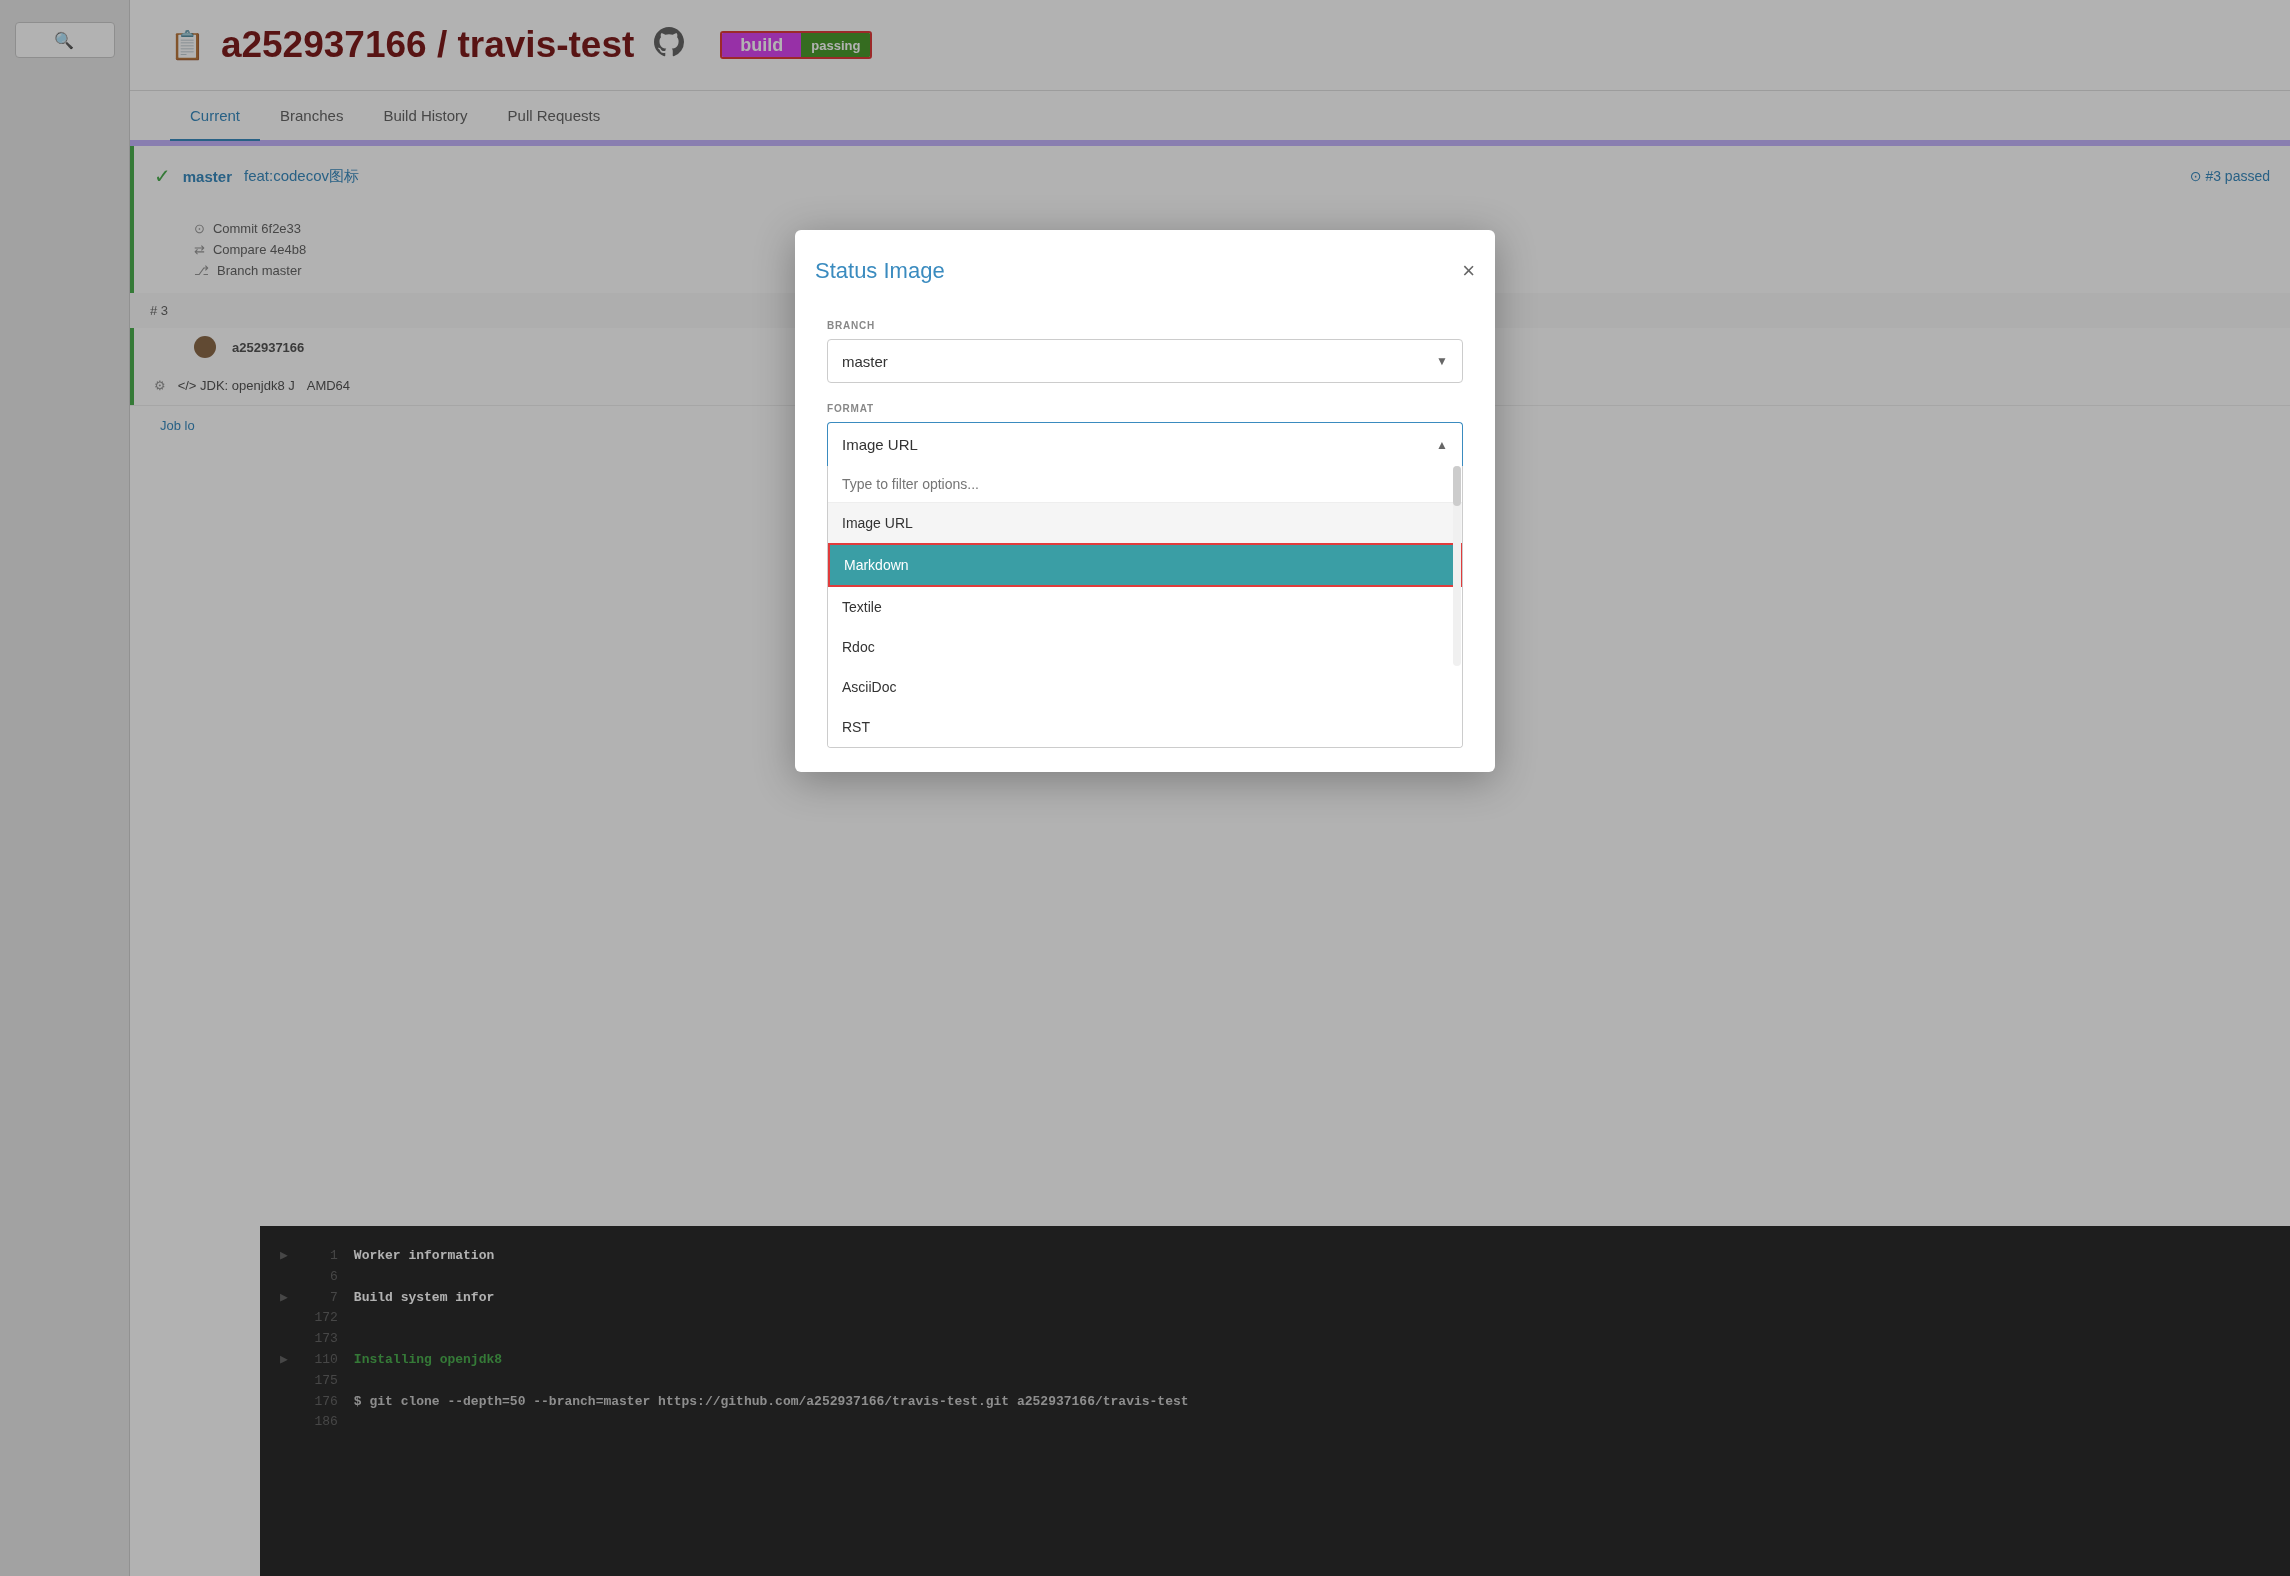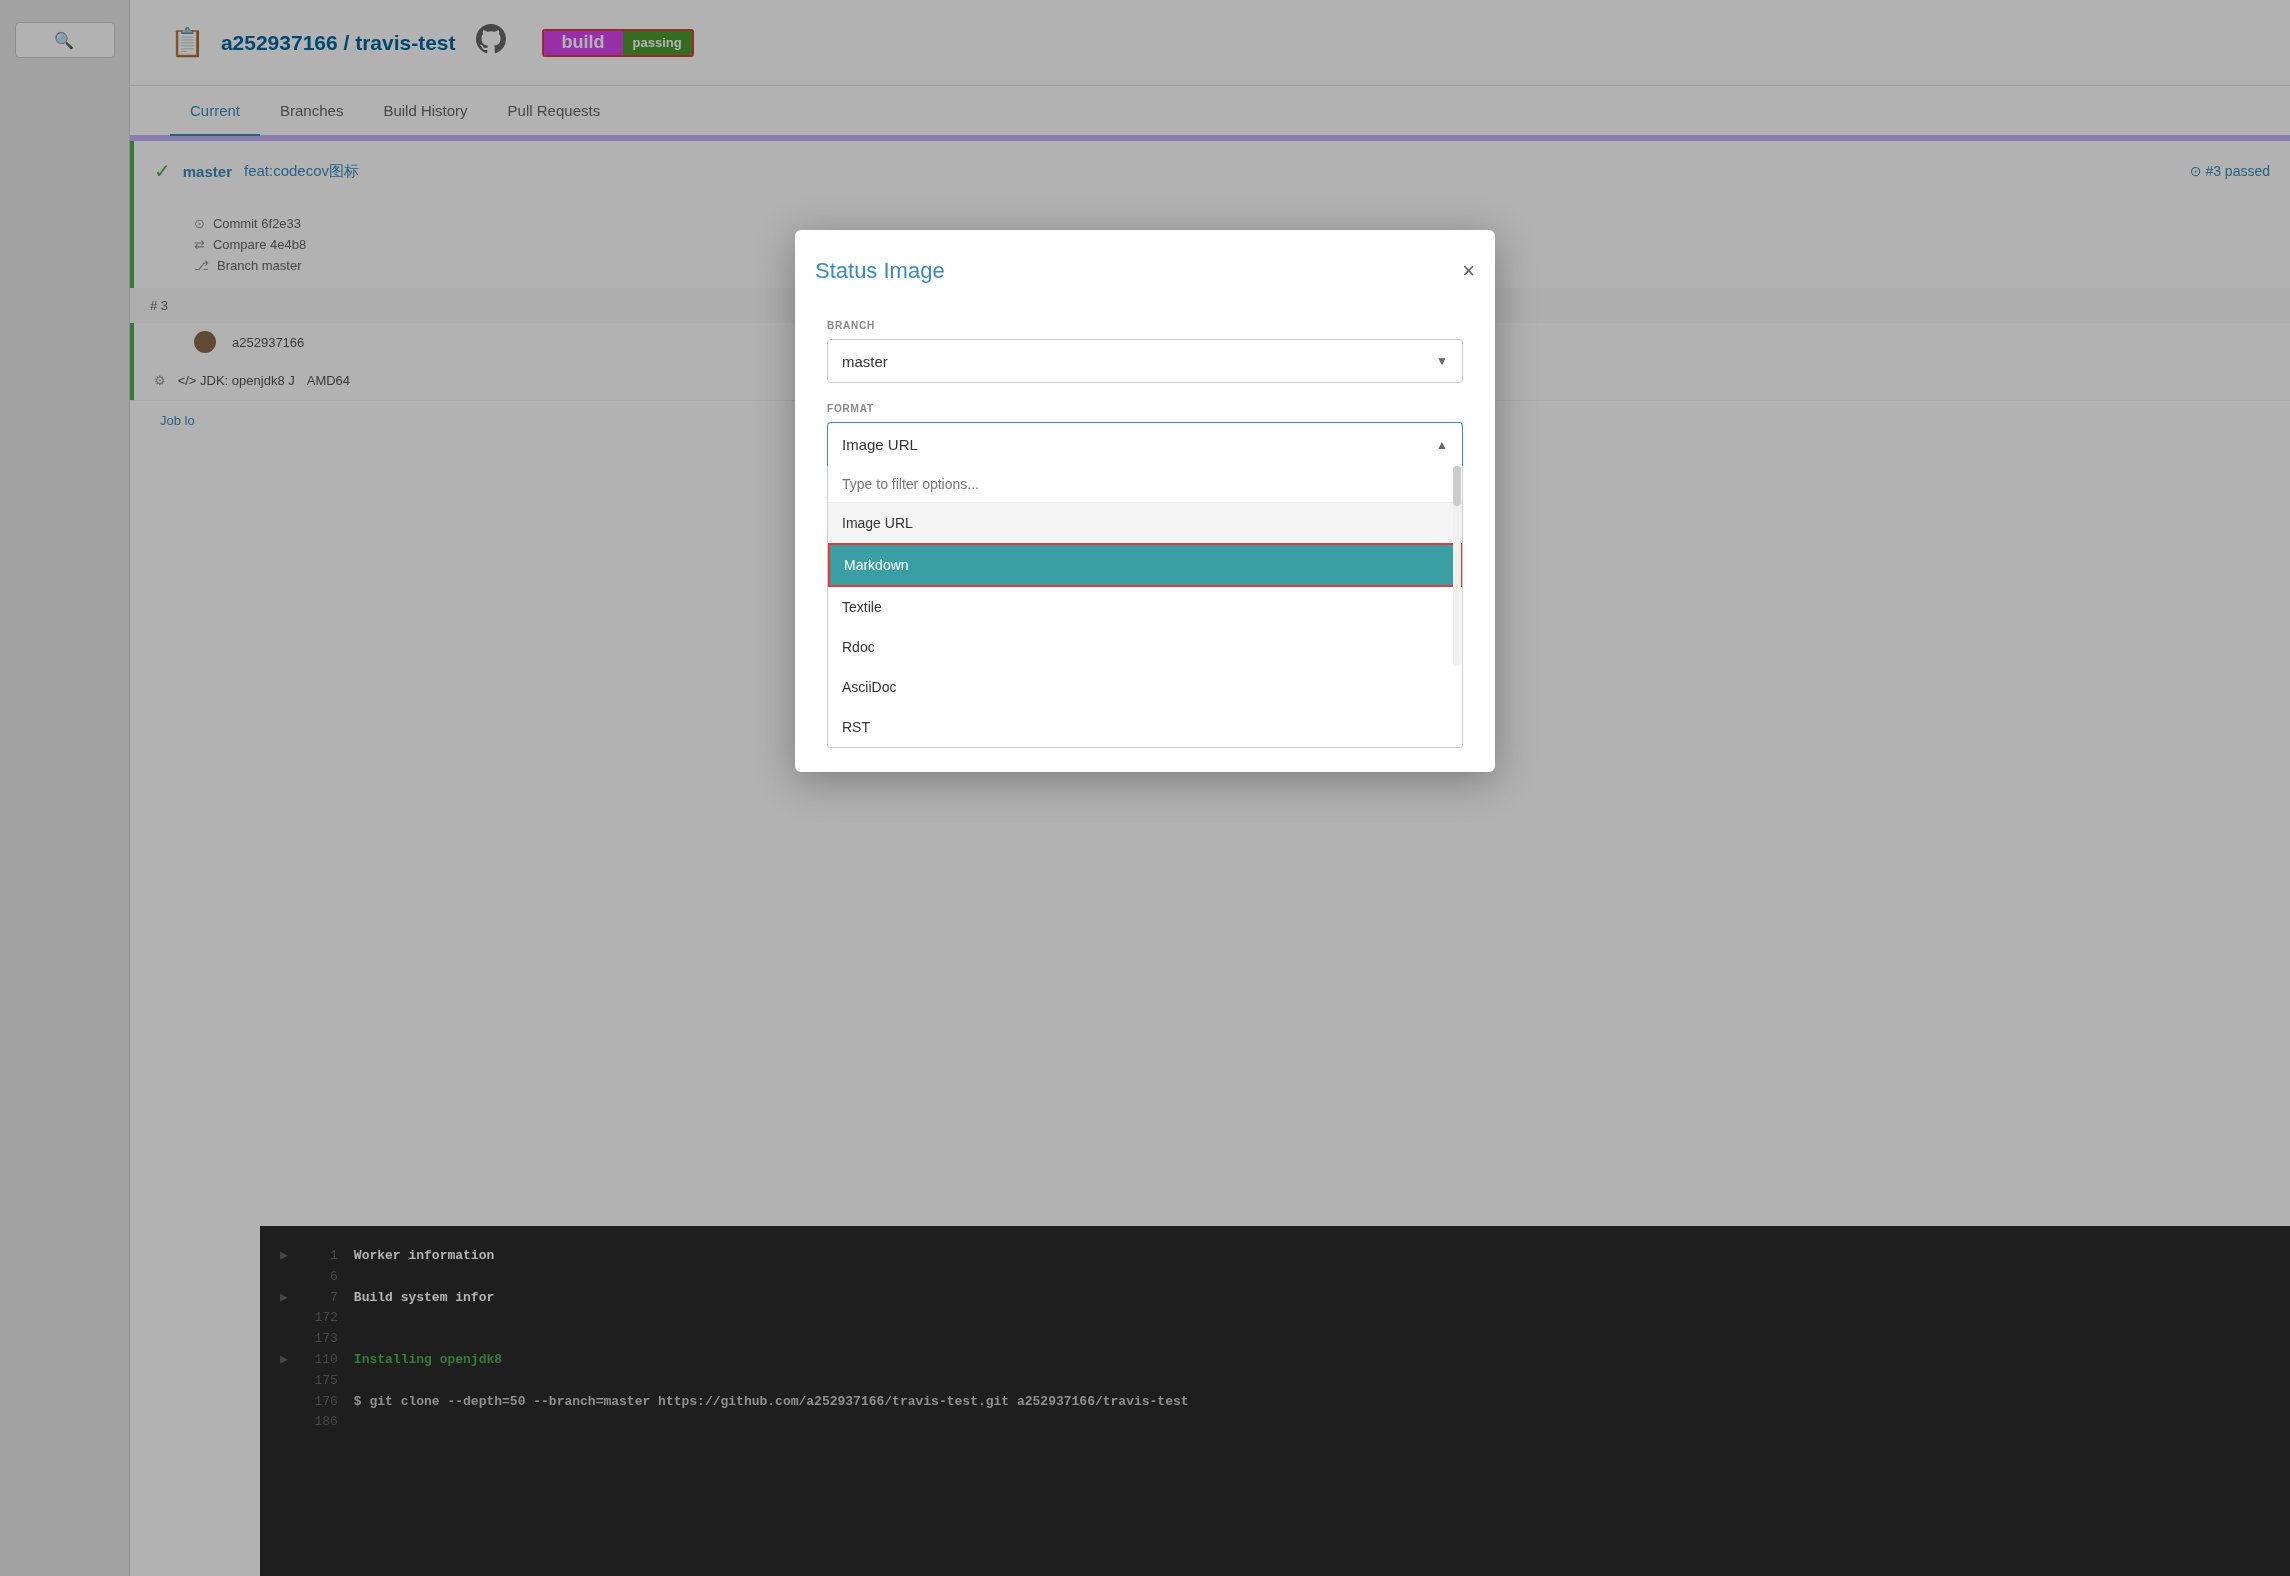--- a/index.html
+++ b/index.html
@@ -53,23 +53,23 @@
       background: white;
       gap: 16px;
     }
 
     .repo-icon {
       font-size: 28px;
       color: #666;
     }
 
     .repo-title {
-      font-size: 21px;
+      font-size: 37px;
       font-weight: 600;
-      color: #0369a1;
+      color: #7f1d1d;
     }
 
     .github-icon {
       font-size: 28px;
       color: #666;
       margin-left: 4px;
     }
 
     .build-badge {
       display: flex;
@@ -498,21 +498,21 @@
       <div class="build-detail-item">
         <span class="detail-icon">⎇</span>
         <span>Branch master</span>
       </div>
     </div>
 
     <div class="section-header">
       <span># 3</span>
     </div>
 
-    <div style="padding: 8px 20px 8px 60px; background: white; border-left: 4px solid #4caf50;">
+    <div style="padding: 8px 20px 8px 60px; background: white; border-left: 4px solid #4caf50; font-weight: bold;">
       <div style="display:flex; align-items:center; gap:8px;">
         <span class="avatar"></span>
         <span style="font-size:13px; color:#555;">a252937166</span>
       </div>
     </div>
 
     <div class="job-details-row">
       <span class="job-icon">⚙</span>
       <span class="job-text">&lt;/&gt; JDK: openjdk8 J</span>
       <span class="job-text">AMD64</span>

